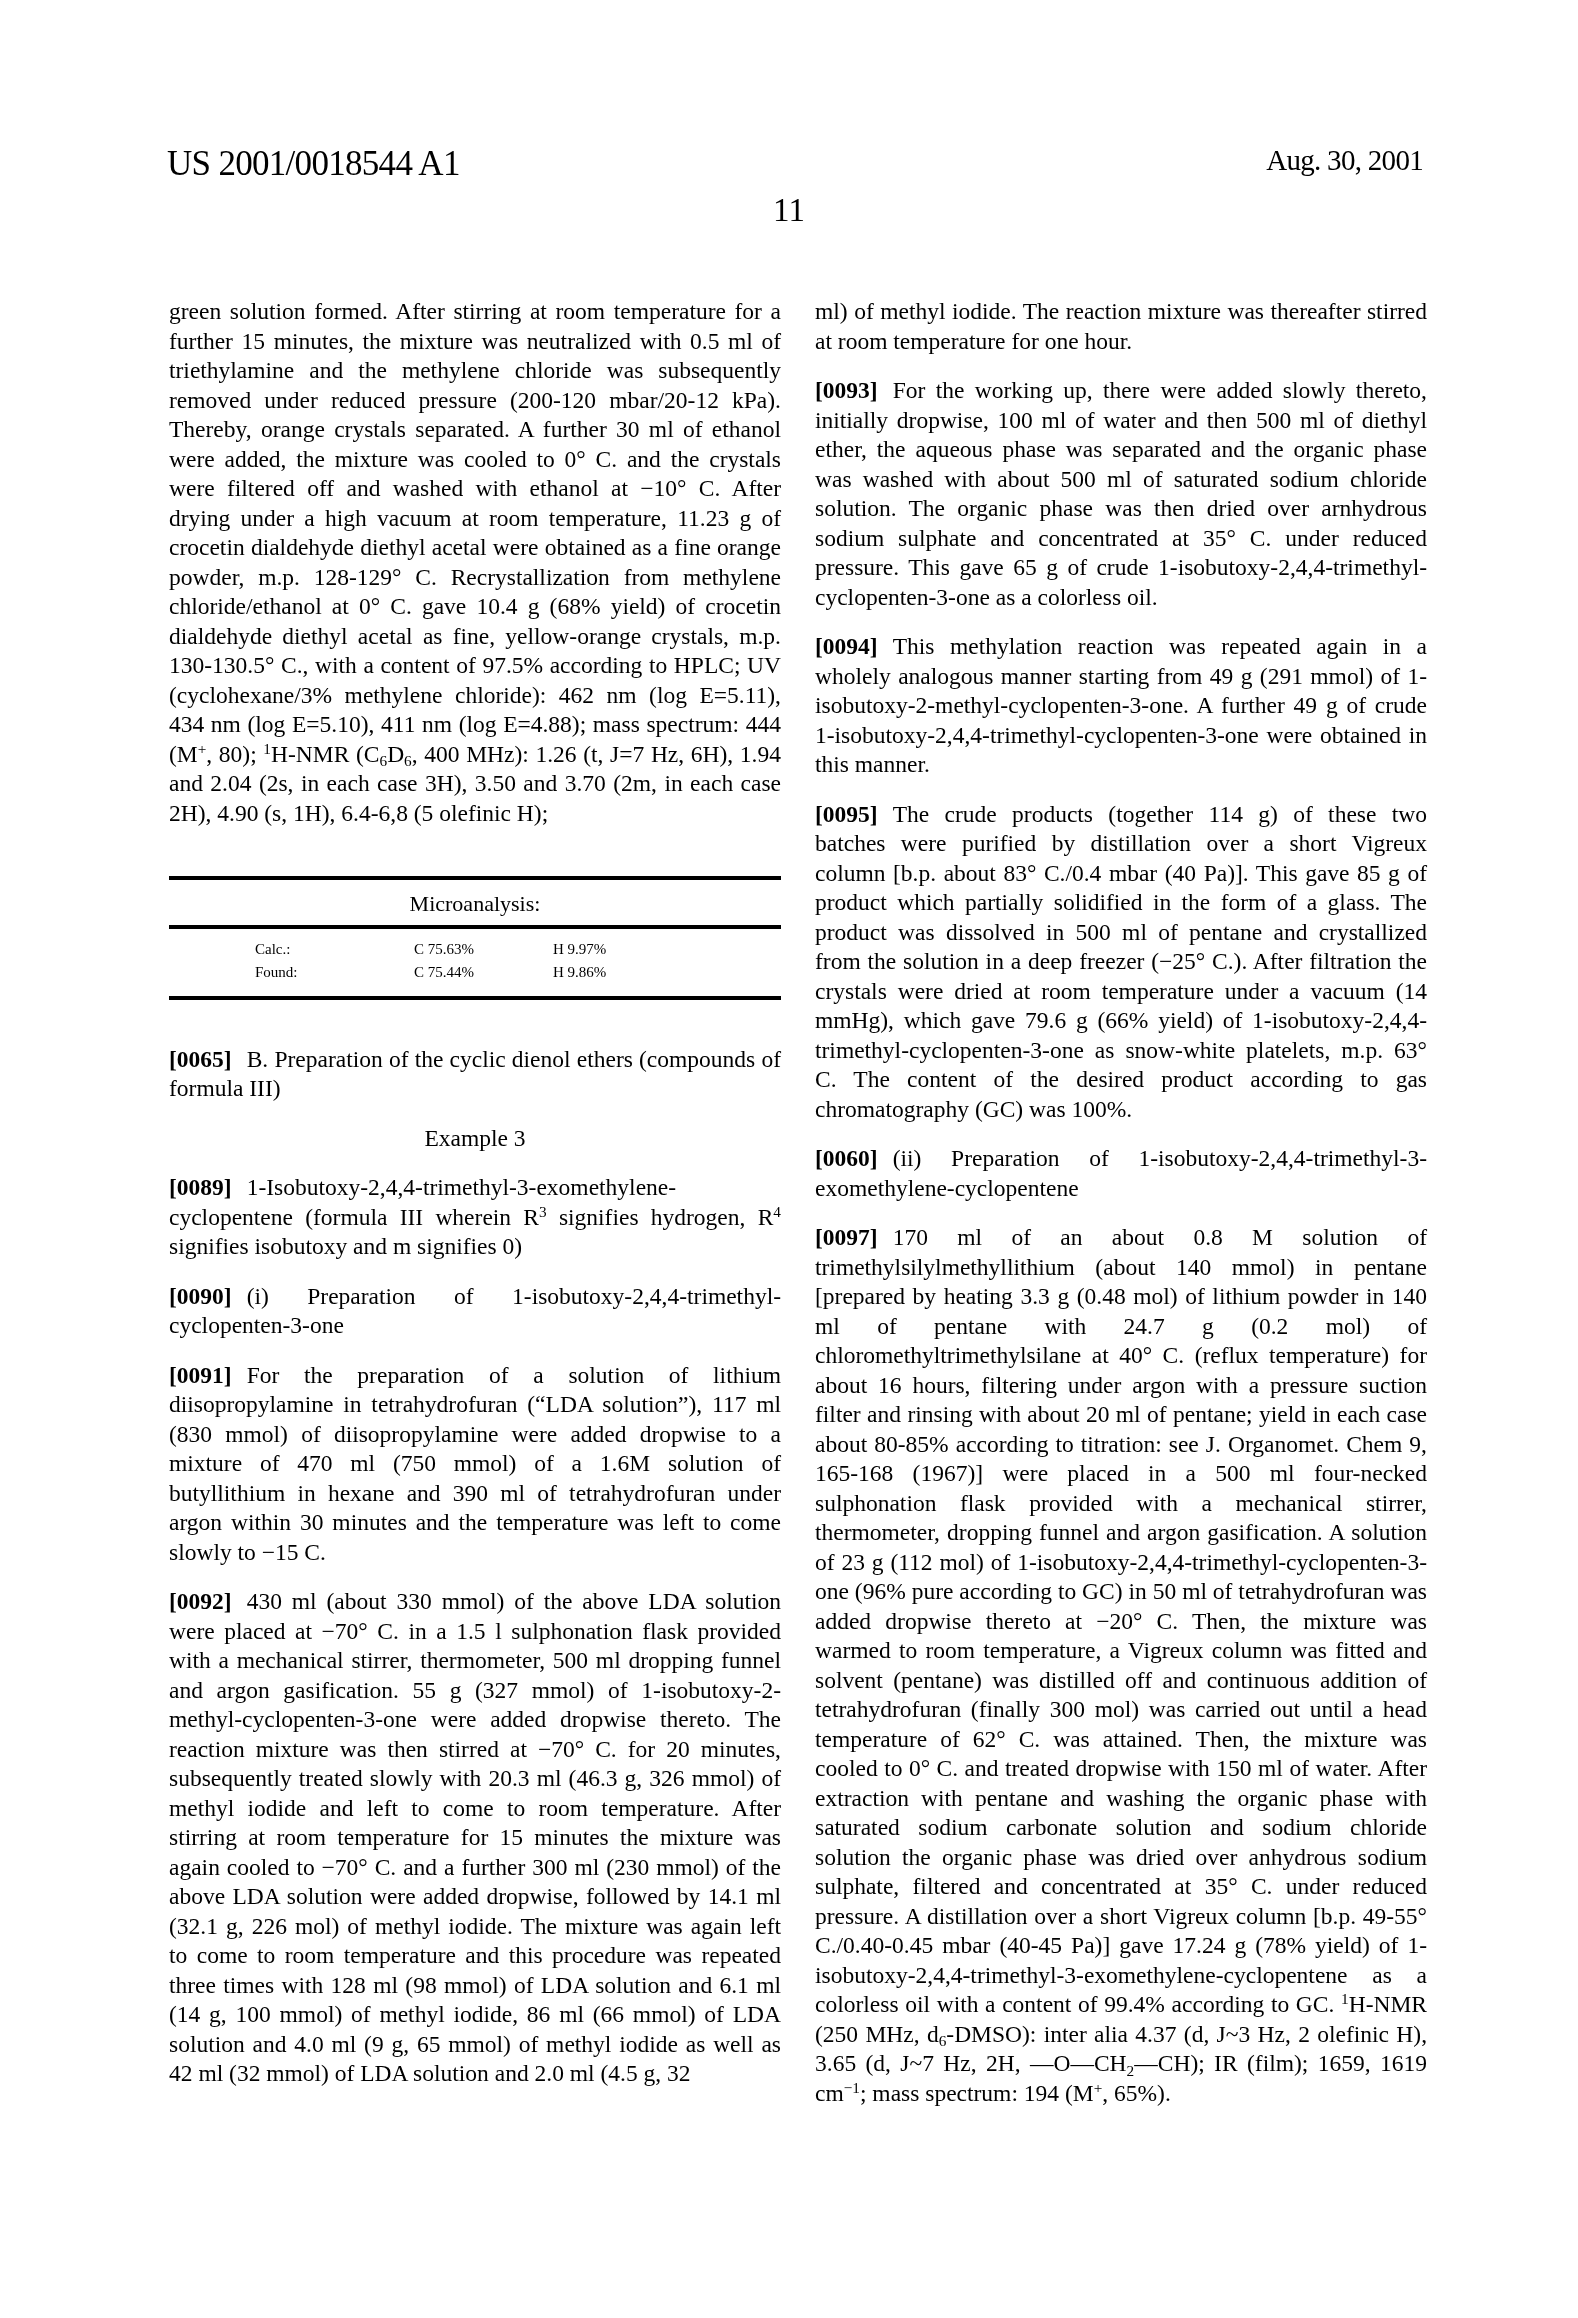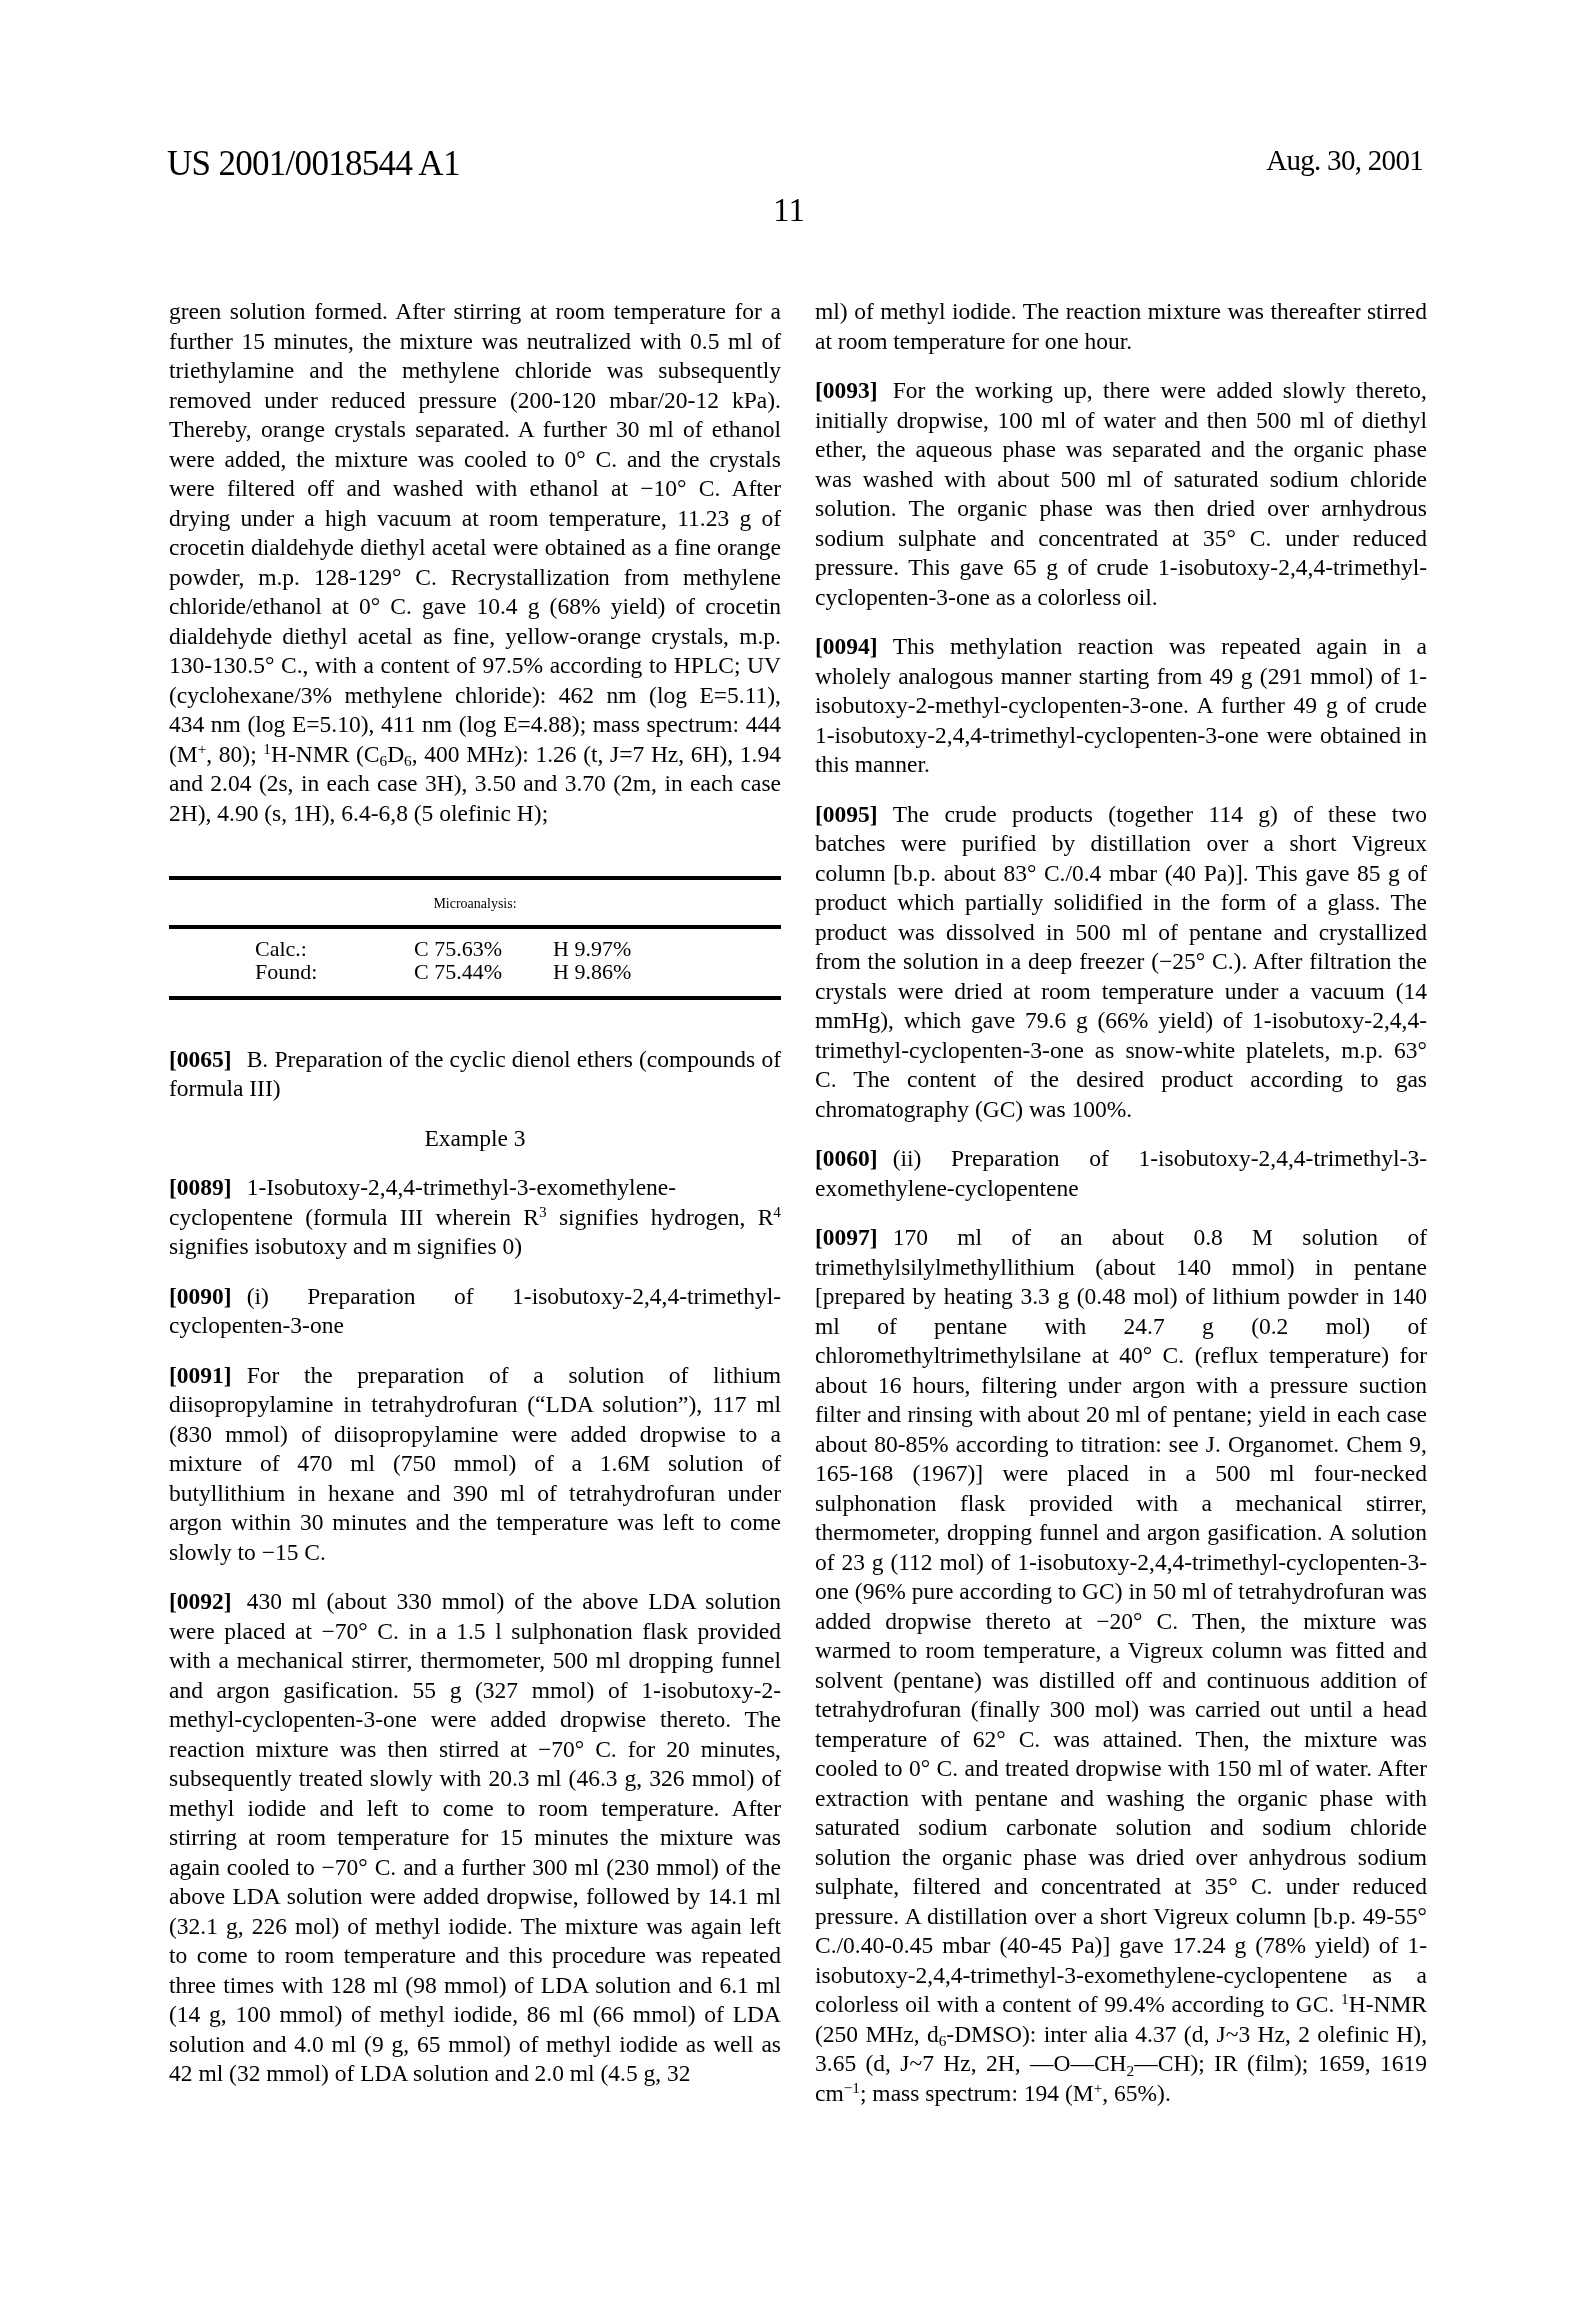--- a/index.html
+++ b/index.html
@@ -11,22 +11,22 @@
   .col { position: absolute; top: 297px; width: 612px; font-size: 23.5px; line-height: 29.5px; }
   .col.left { left: 169px; }
   .col.right { left: 815px; }
   .col p { margin: 0 0 20px 0; text-align: justify; hyphens: manual; }
   .pnum { font-weight: bold; margin-right: 15px; }
   .center { text-align: center !important; }
   sup { font-size: 65%; vertical-align: 0; position: relative; top: -0.5em; line-height: 0; }
   sub { font-size: 65%; vertical-align: 0; position: relative; top: 0.3em; line-height: 0; }
   .table-wrap { margin: 48px 0 45px 0; }
   .rule { height: 4.1px; background: #000; }
-  .tbl-title { text-align: center; font-size: 14px; line-height: 19px; padding: 13.6px 0 12.2px 0; }
-  .tbl-rows { padding: 9.5px 0 12.2px 0; font-size: 22px; line-height: 22.5px; }
+  .tbl-title { text-align: center; font-size: 22px; line-height: 19px; padding: 13.6px 0 12.2px 0; }
+  .tbl-rows { padding: 9.5px 0 12.2px 0; font-size: 15px; line-height: 22.5px; }
   .tbl-row { display: flex; }
   .tbl-row .c0 { width: 159px; padding-left: 86px; }
   .tbl-row .c1 { width: 139px; }
   .tbl-row .c2 { width: 136px; }
 </style>
 </head>
 <body>
 
 <div class="hdr-left">US 2001/0018544 A1</div>
 <div class="hdr-right">Aug. 30, 2001</div>

